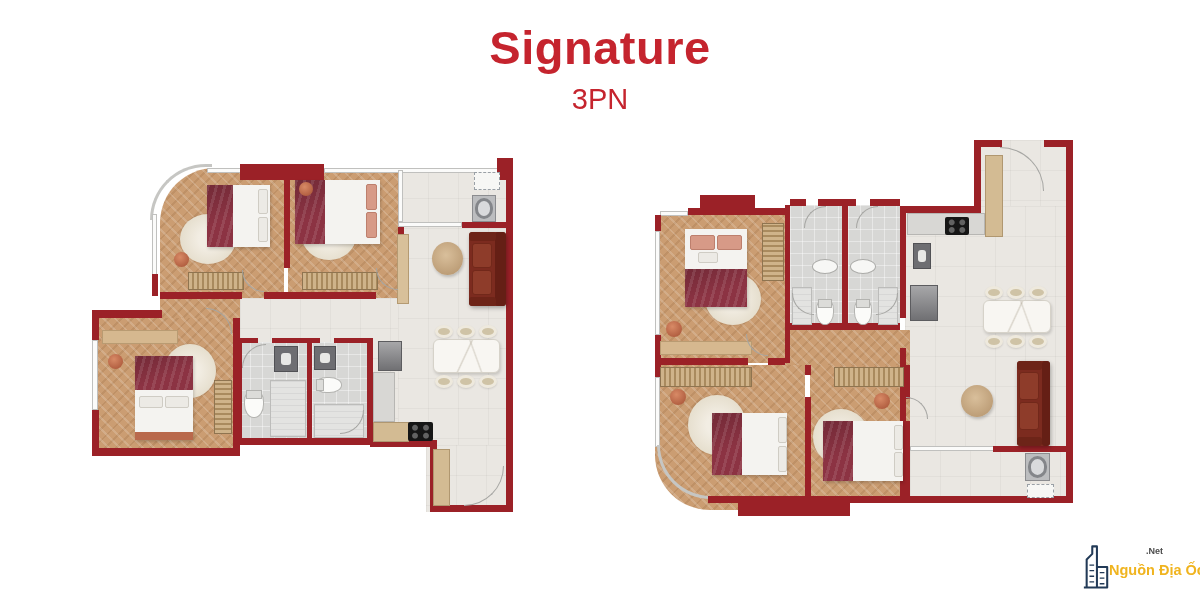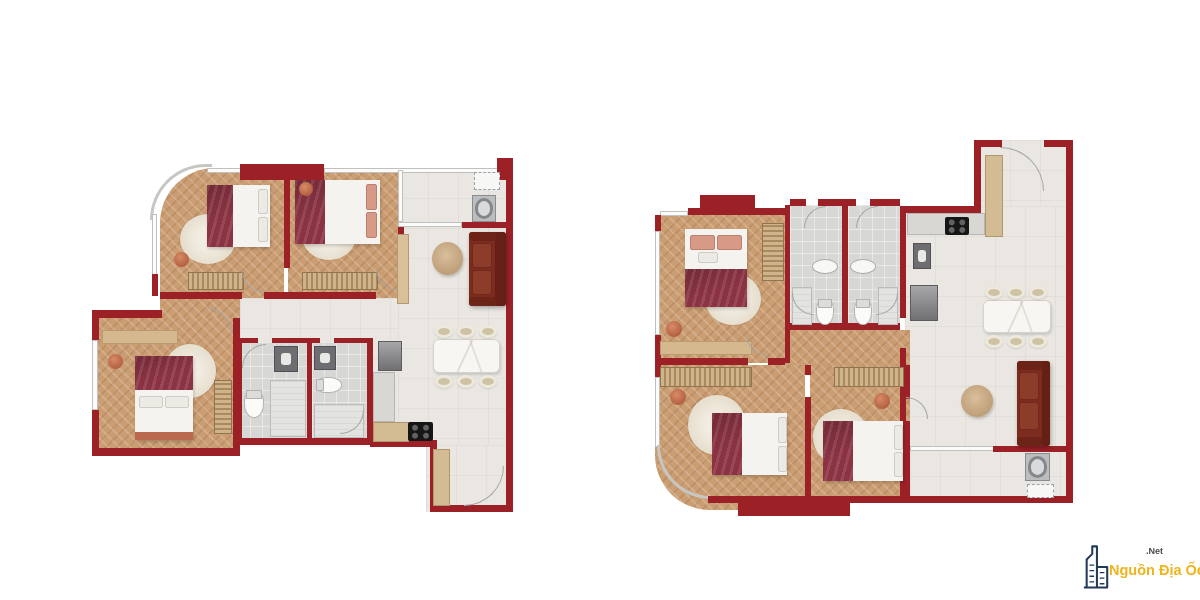--- a/index.html
+++ b/index.html
@@ -83,20 +83,24 @@
   
   #watermark{position:absolute;left:1082px;top:540px;width:120px;height:56px;}
   #watermark svg{position:absolute;left:0;top:2px;}
   .wm-net{position:absolute;left:64px;top:6px;font-size:9px;font-weight:bold;color:#4c4c4c;}
   .wm-brand{position:absolute;left:27px;top:22px;font-size:14.5px;font-weight:700;color:#f0b41f;white-space:nowrap;}
 </style>
 </head>
 <body>
 
 <div id="canvas">
+  <div id="hdr">
+    <h1>Signature</h1>
+    <div class="sub">3PN</div>
+  </div>
 
   <div id="planL" class="plan">
       <div class="pi woodr" style="left: 68px; top: 18px; width: 124px; height: 130px;"></div>
       <div class="pi wood" style="left: 196px; top: 18px; width: 110px; height: 130px;"></div>
       <div class="pi wood" style="left: 68px; top: 148px; width: 80px; height: 44px;"></div>
       <div class="pi wood" style="left: 6px; top: 168px; width: 142px; height: 132px;"></div>
       <div class="pi tile" style="left: 148px; top: 148px; width: 273px; height: 147px;"></div>
       <div class="pi tile" style="left: 306px; top: 18px; width: 115px; height: 277px;"></div>
       <div class="pi tile" style="left: 334px; top: 295px; width: 87px; height: 67px;"></div>
       <div class="pi btile" style="left: 146px; top: 192px; width: 70px; height: 98px;"></div>

